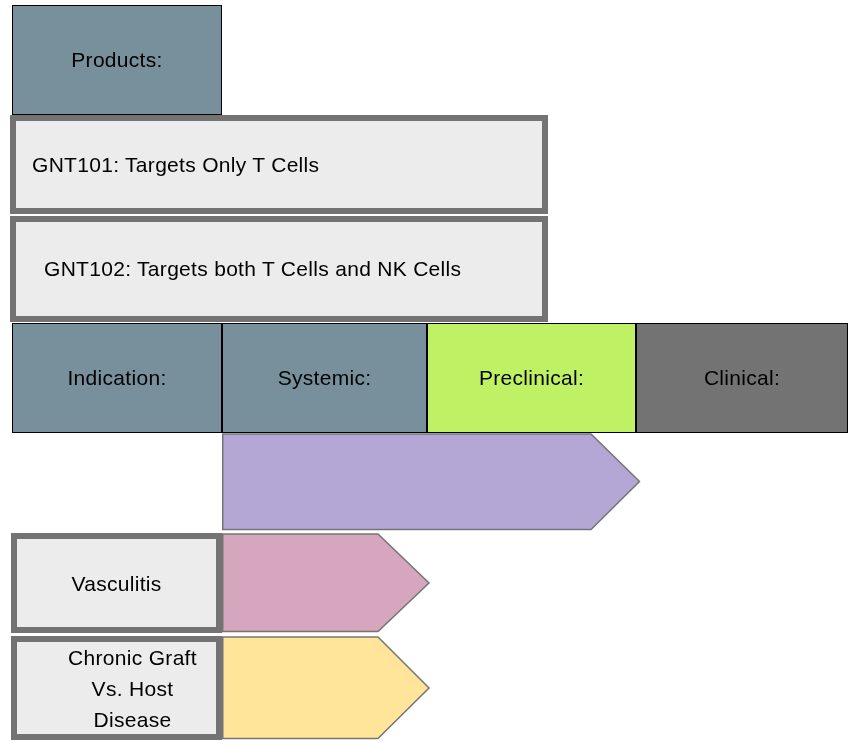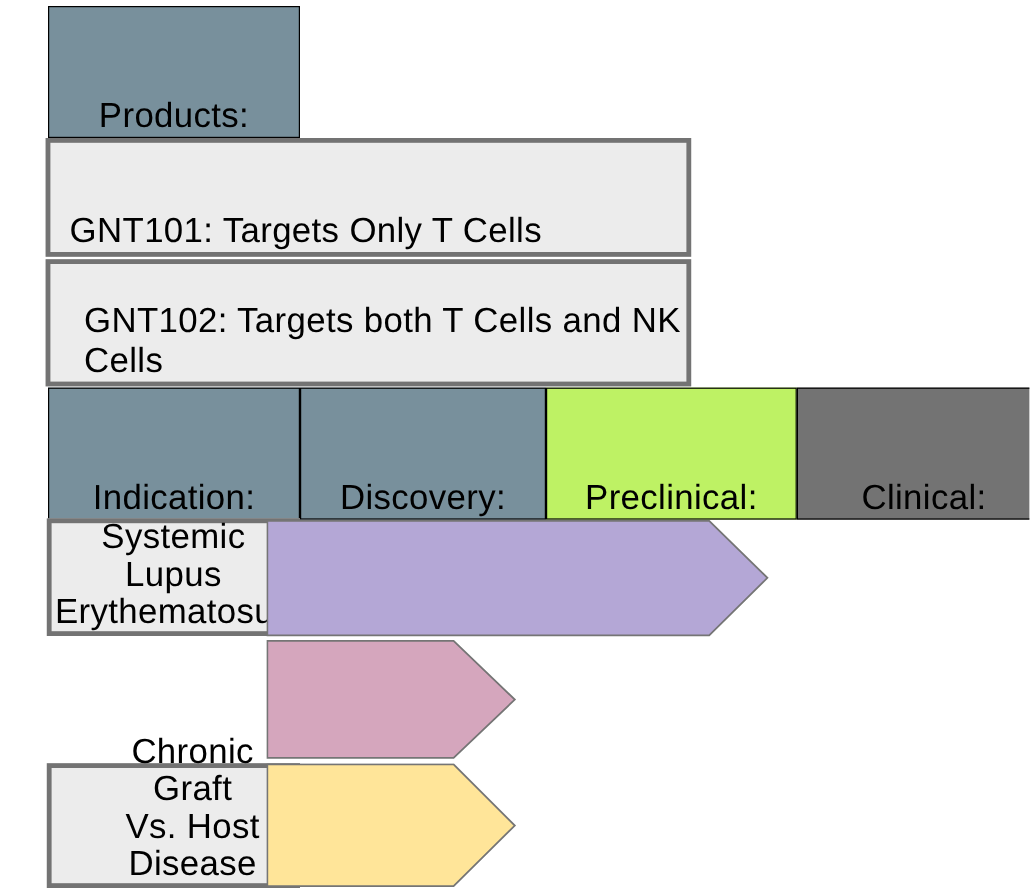--- a/index.html
+++ b/index.html
@@ -9,28 +9,27 @@
     height: 747px;
     background: #ffffff;
     font-family: "Liberation Sans", sans-serif;
     color: #000000;
     overflow: hidden;
   }
   .box {
     position: absolute;
     box-sizing: border-box;
     display: flex;
-    align-items: flex-end;
+    align-items: center;
     justify-content: center;
-    font-size: 29px;
+    font-size: 21px;
     letter-spacing: 0.3px;
-    margin-left: 28px;
   }
   .slate { border: 1.5px solid #000000; }
-  .gray  { border: 4px solid #737373; }
+  .gray  { border: 6px solid #737373; }
 
   .products-box { left: 12px; top: 5px; width: 210px; height: 110px; }
 
   .product-box {
     left: 10px; width: 538px;
     justify-content: flex-start;
     padding-left: 16px;
   }
   .product-1 { top: 115px; height: 99px; }
   .product-2 { top: 216px; height: 106px; }
@@ -70,38 +69,36 @@
   </div>
 
   <div class="box gray product-box product-2" style="background: rgb(236, 236, 236); padding-left: 28px;">
     <span>GNT102: Targets both T Cells and NK Cells</span>
   </div>
 
   <div class="box slate hdr hdr-0" style="background: rgb(120, 144, 156);">
     <span>Indication:</span>
   </div>
   <div class="box slate hdr hdr-1" style="background: rgb(120, 144, 156);">
-    <span>Discovery:</span>
+    <span>Systemic:</span>
   </div>
   <div class="box slate hdr hdr-2" style="background: #bef264;">
     <span>Preclinical:</span>
   </div>
   <div class="box slate hdr hdr-3" style="background: #737373;">
     <span>Clinical:</span>
   </div>
 
-  <div class="box gray rowlabel row-0" style="background: rgb(236, 236, 236);">
-    <span>Systemic
-Lupus
-Erythematosus</span>
-  </div>
   <svg class="arrow arrow-0" width="420" height="98" viewBox="0 0 420 98" xmlns="http://www.w3.org/2000/svg">
     <polygon points="0.75,1 369,1 417.5,48.5 369,96.5 0.75,96.5" fill="#b4a7d6" stroke="#757575" stroke-width="1.5"></polygon>
   </svg>
 
+  <div class="box gray rowlabel row-1" style="background: rgb(236, 236, 236);">
+    <span>Vasculitis</span>
+  </div>
   <svg class="arrow arrow-1" width="210" height="100" viewBox="0 0 210 100" xmlns="http://www.w3.org/2000/svg">
     <polygon points="0.75,1 156,1 207,50 156,98.5 0.75,98.5" fill="#d5a6bd" stroke="#757575" stroke-width="1.5"></polygon>
   </svg>
 
   <div class="box gray rowlabel row-2" style="background: rgb(236, 236, 236);">
     <span>Chronic Graft
 Vs. Host
 Disease</span>
   </div>
   <svg class="arrow arrow-2" width="210" height="104" viewBox="0 0 210 104" xmlns="http://www.w3.org/2000/svg">

